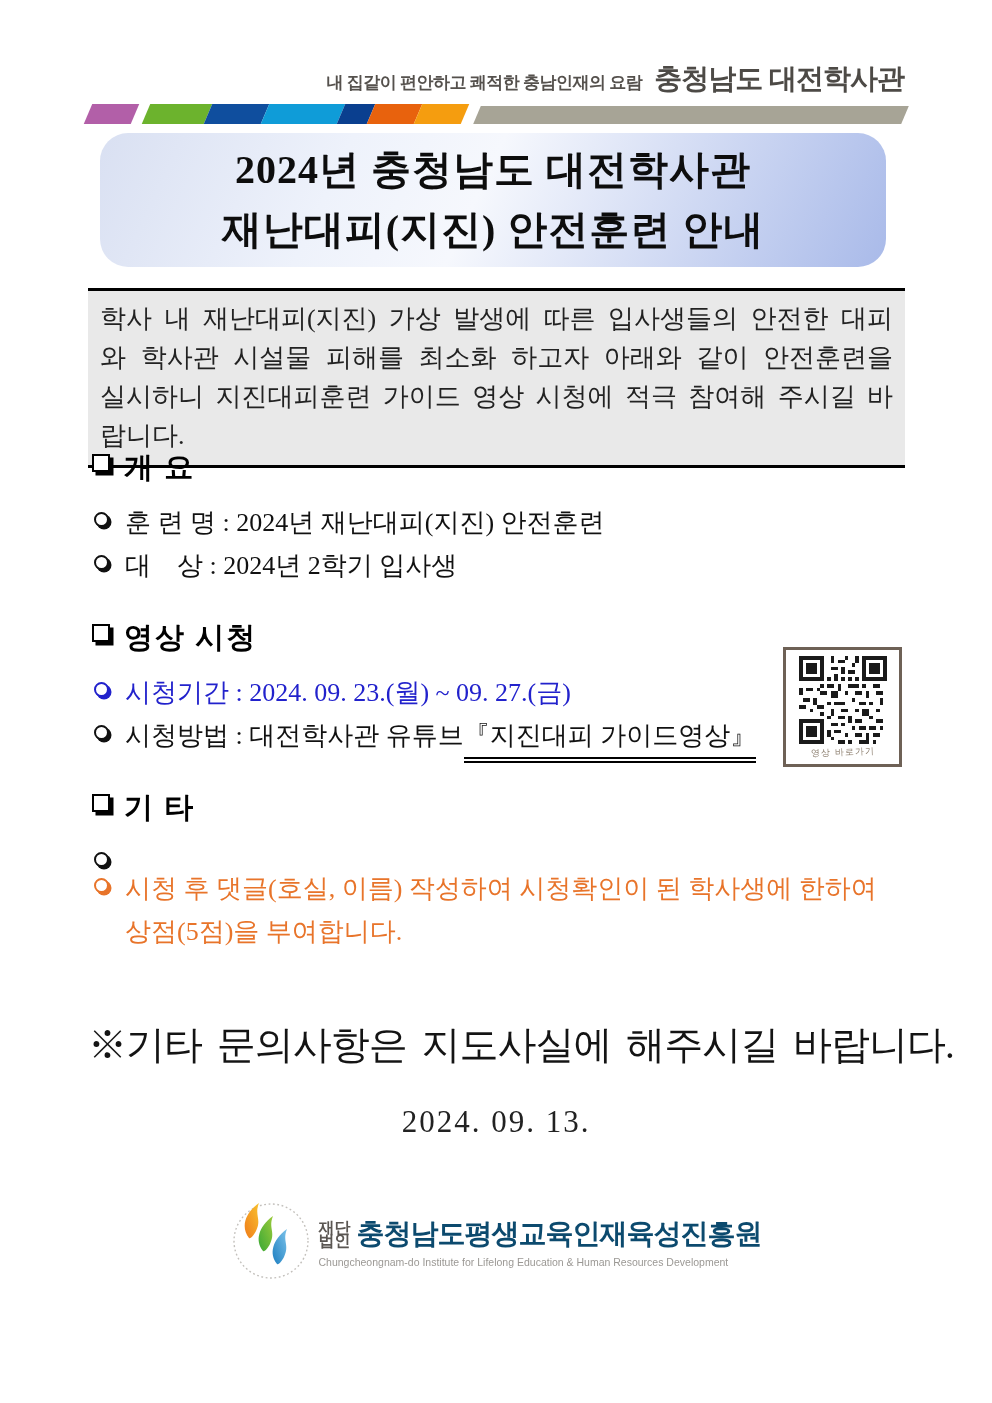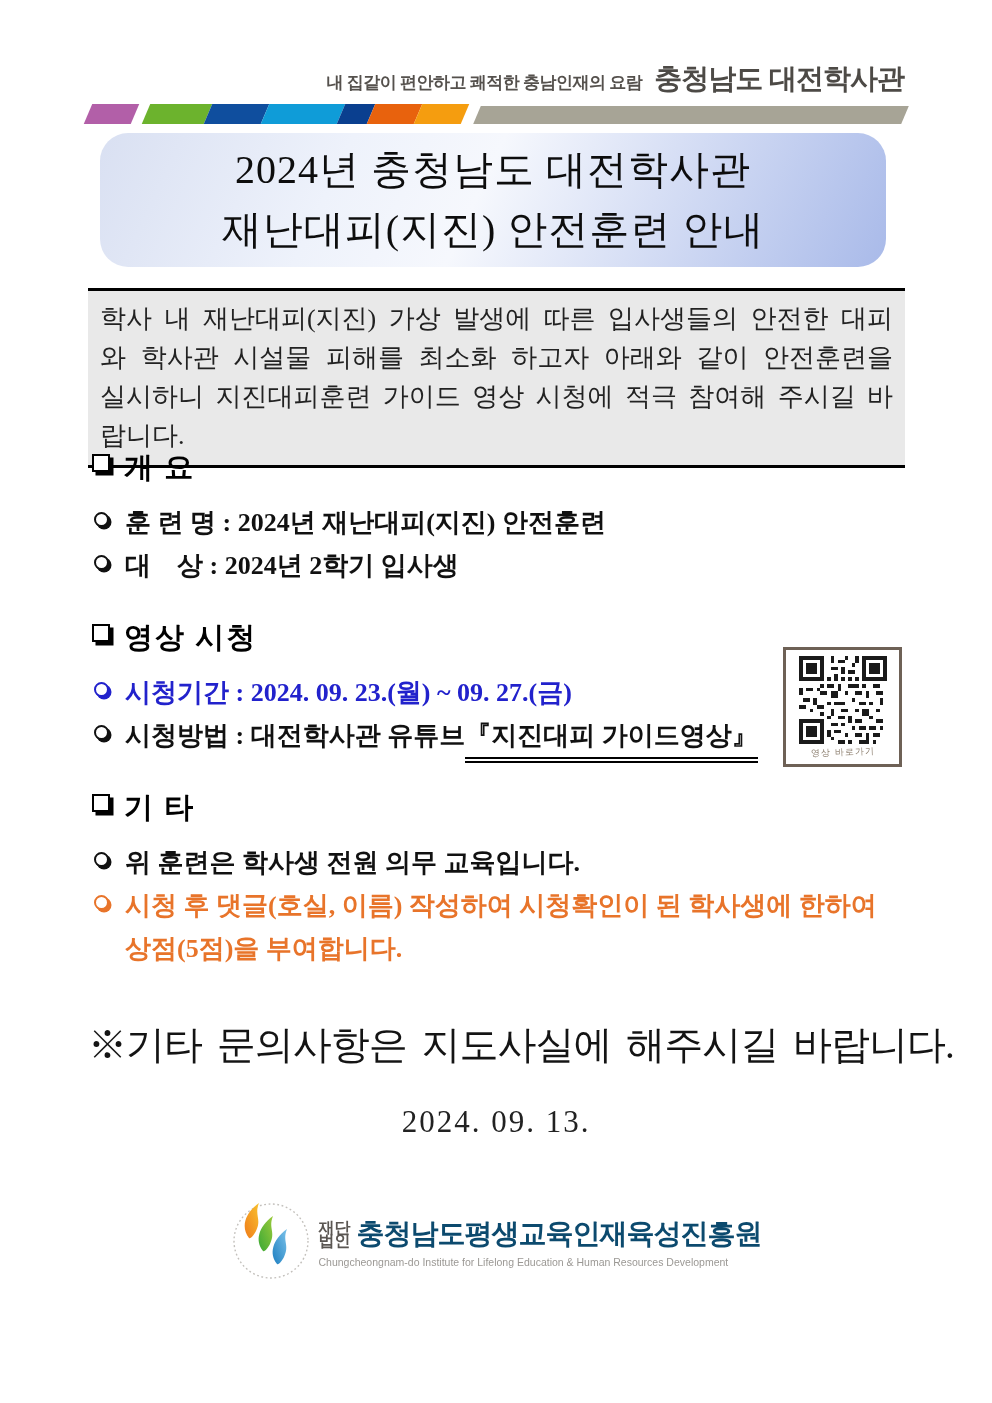--- a/index.html
+++ b/index.html
@@ -35,21 +35,21 @@
 
   
   .banner {
     position:absolute; top:133px; left:100px; width:786px; height:134px;
     border-radius:28px;
     background:linear-gradient(115deg,#d9e0f2 0%,#eef2fb 30%,#f6f8fd 48%,#a9baе9 99%);
     background:linear-gradient(115deg,#d9e0f2 0%,#eef2fb 30%,#f6f8fd 48%,#a9bae9 100%);
     display:flex; flex-direction:column; justify-content:center; align-items:center;
     text-align:center;
   }
-  .banner .tl { font-size:40px; font-weight:normal; color:#0d0d0d; line-height:60px; letter-spacing:1px; }
+  .banner .tl { font-size:40px; font-weight:bold; color:#0d0d0d; line-height:60px; letter-spacing:1px; }
 
   
   .intro {
     position:absolute; top:288px; left:88px; width:817px;
     background:#e9e9e9;
     border-top:3px solid #000; border-bottom:3px solid #000;
     padding:8px 12px 10px 12px;
     font-size:26px; line-height:39px; color:#222;
     text-align:justify; word-spacing:4px;
   }
@@ -63,21 +63,21 @@
   .sq {
     flex:0 0 auto; width:18px; height:18px; margin:6px 14px 0 0;
     border:2.5px solid #000; background:#fff; box-shadow:3.5px 3.5px 0 0 #000;
   }
   .item { display:flex; align-items:flex-start; font-size:26px; line-height:43px; color:#111; }
   .ci {
     flex:0 0 auto; width:15px; height:15px; margin:11px 16px 0 2px;
     border:2.5px solid currentColor; border-radius:50%; background:#fff;
     box-shadow:2.5px 2.5px 0 0 currentColor;
   }
-  .t { white-space:pre-wrap;font-weight:bold; }
+  .t { white-space:pre-wrap; }
   .dunder { border-bottom:6px double #000; padding-bottom:7px; }
   .blk { display:block; }
 
   
   .qr-box {
     position:absolute; top:647px; left:783px; width:119px; height:120px;
     border:3px solid #6e6156; background:#fff;
     display:flex; flex-direction:column; align-items:center; justify-content:flex-start;
     padding-top:6px;
   }
@@ -169,21 +169,20 @@
     </div>
   </div>
 
   <div class="sec">
     <div class="sec-title">
       <span class="sq"></span>
       <span>기 타</span>
     </div>
     <div class="item">
       <span class="ci"></span>
-      <span class="t">위 훈련은 학사생 전원 의무 교육입니다.</span>
     </div>
     <div class="item" style="color: rgb(232, 116, 42);">
       <span class="ci"></span>
       <span class="t"><span class="blk">시청 후 댓글(호실, 이름) 작성하여 시청확인이 된 학사생에 한하여</span><span class="blk">상점(5점)을 부여합니다.</span></span>
     </div>
   </div>
 
 </div>
 
 <div class="qr-box" style="border-color: rgb(110, 97, 86);">

